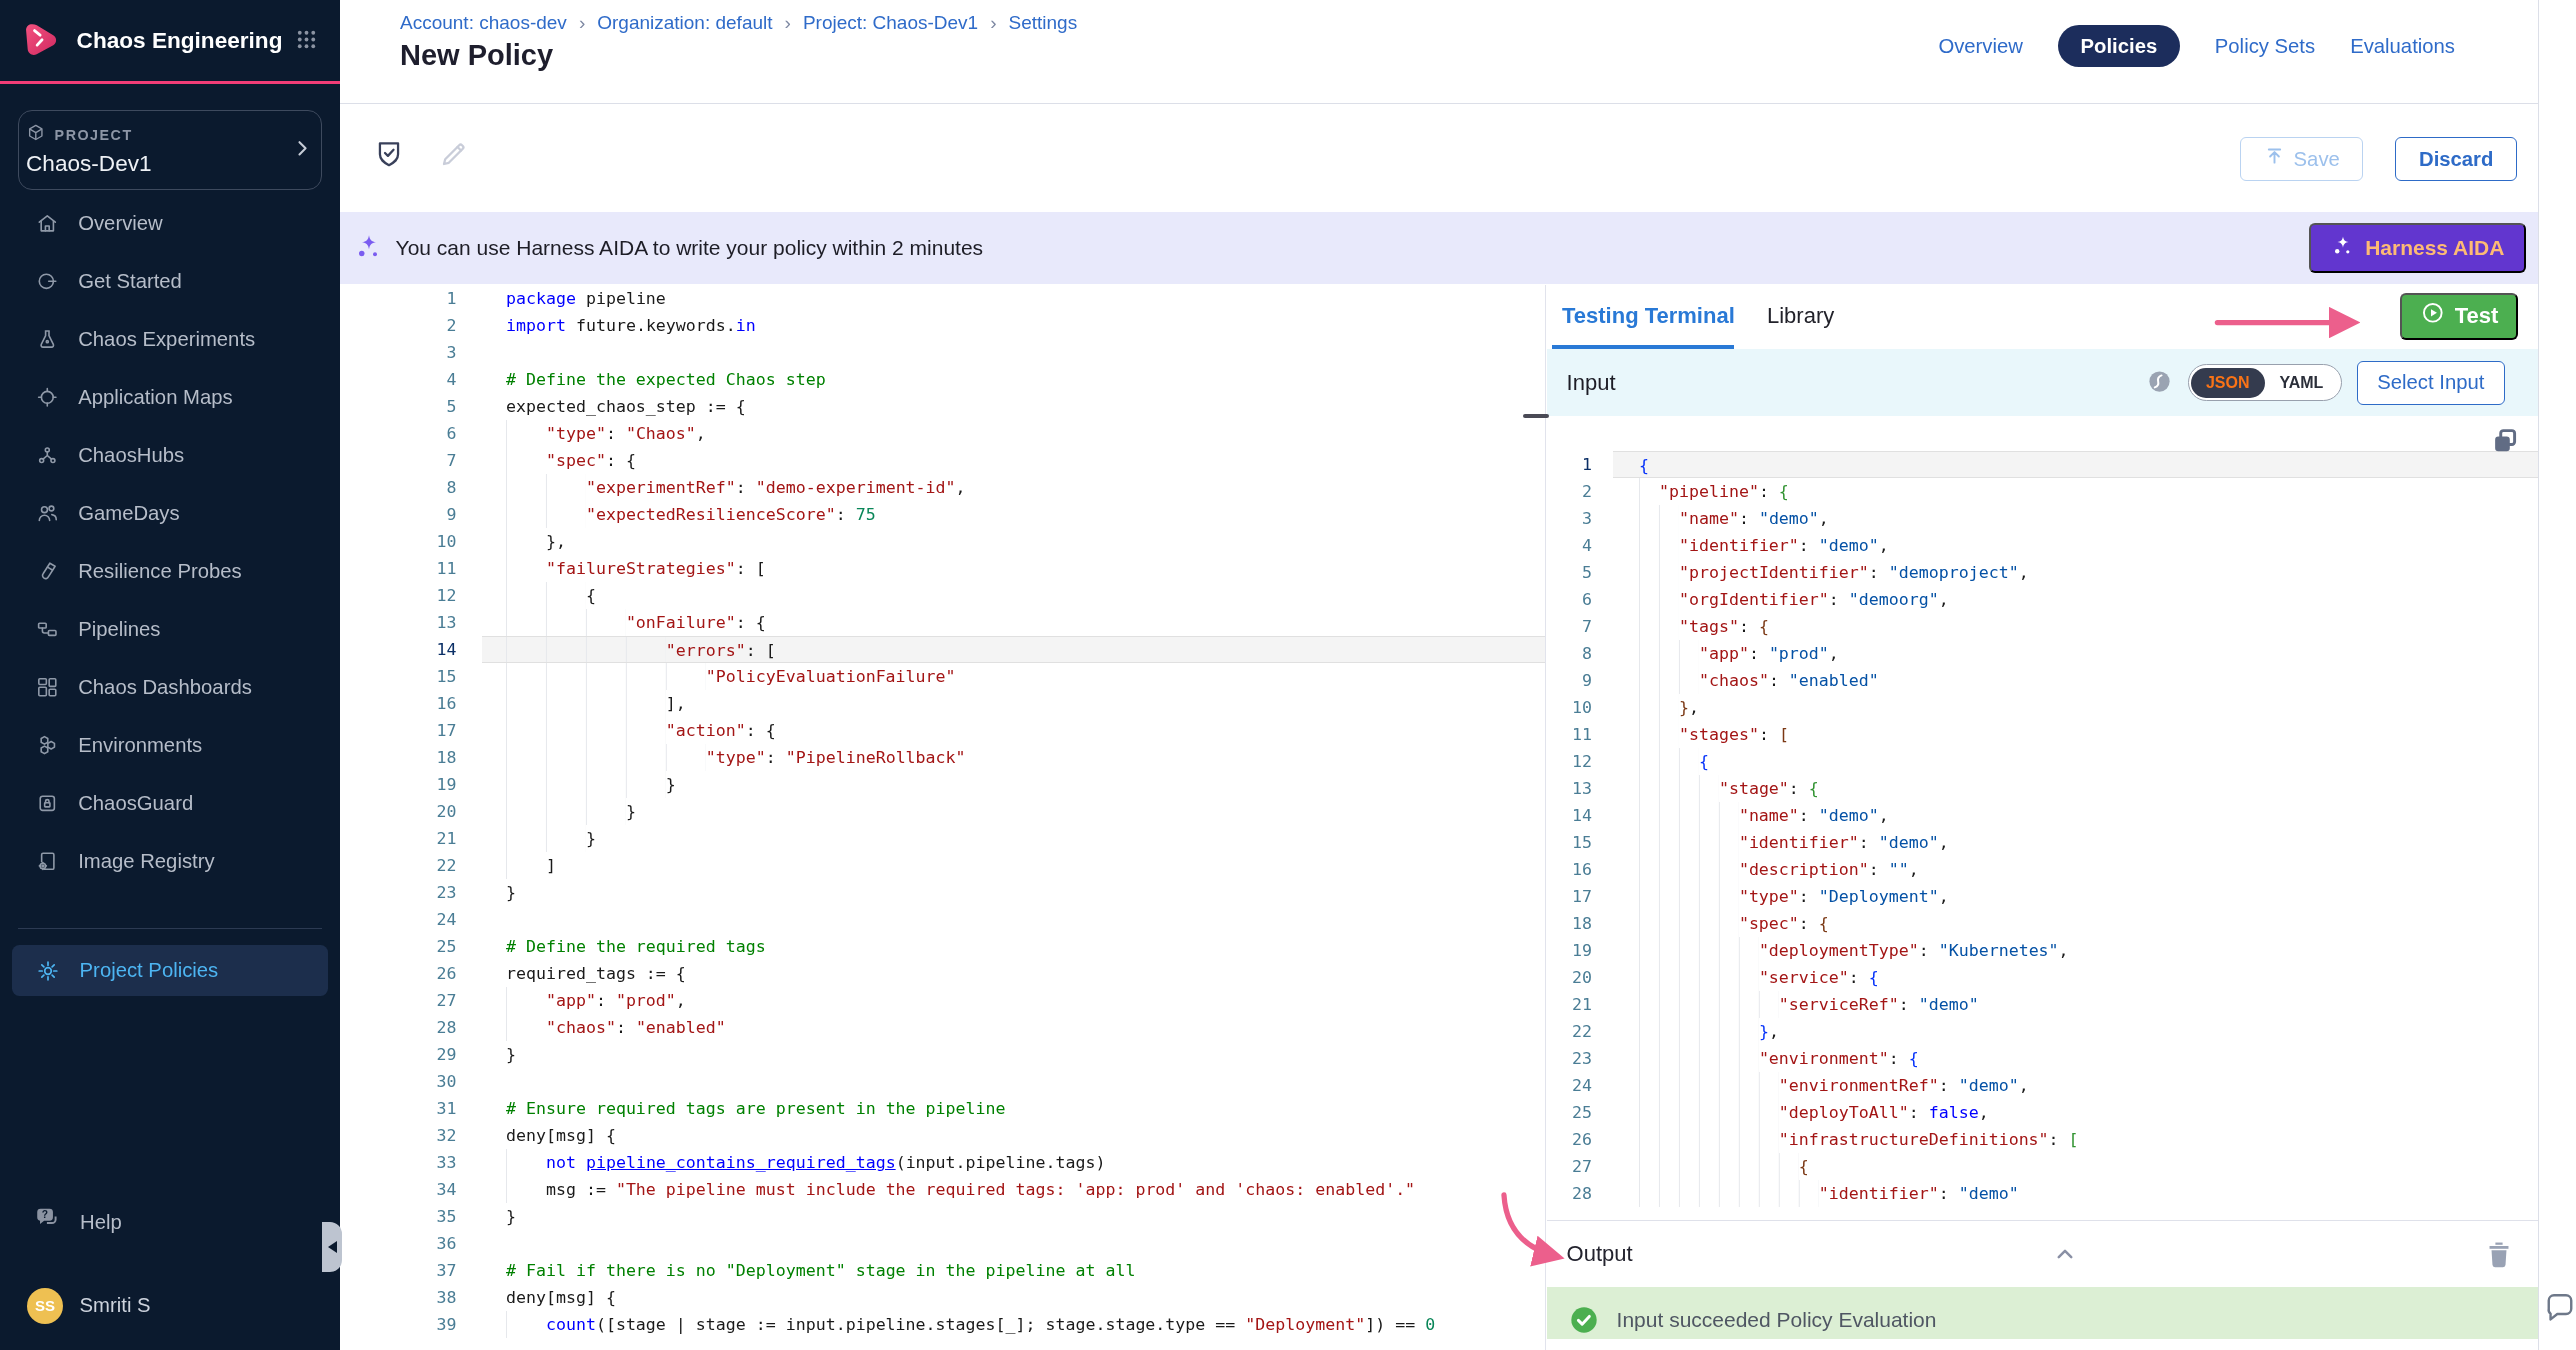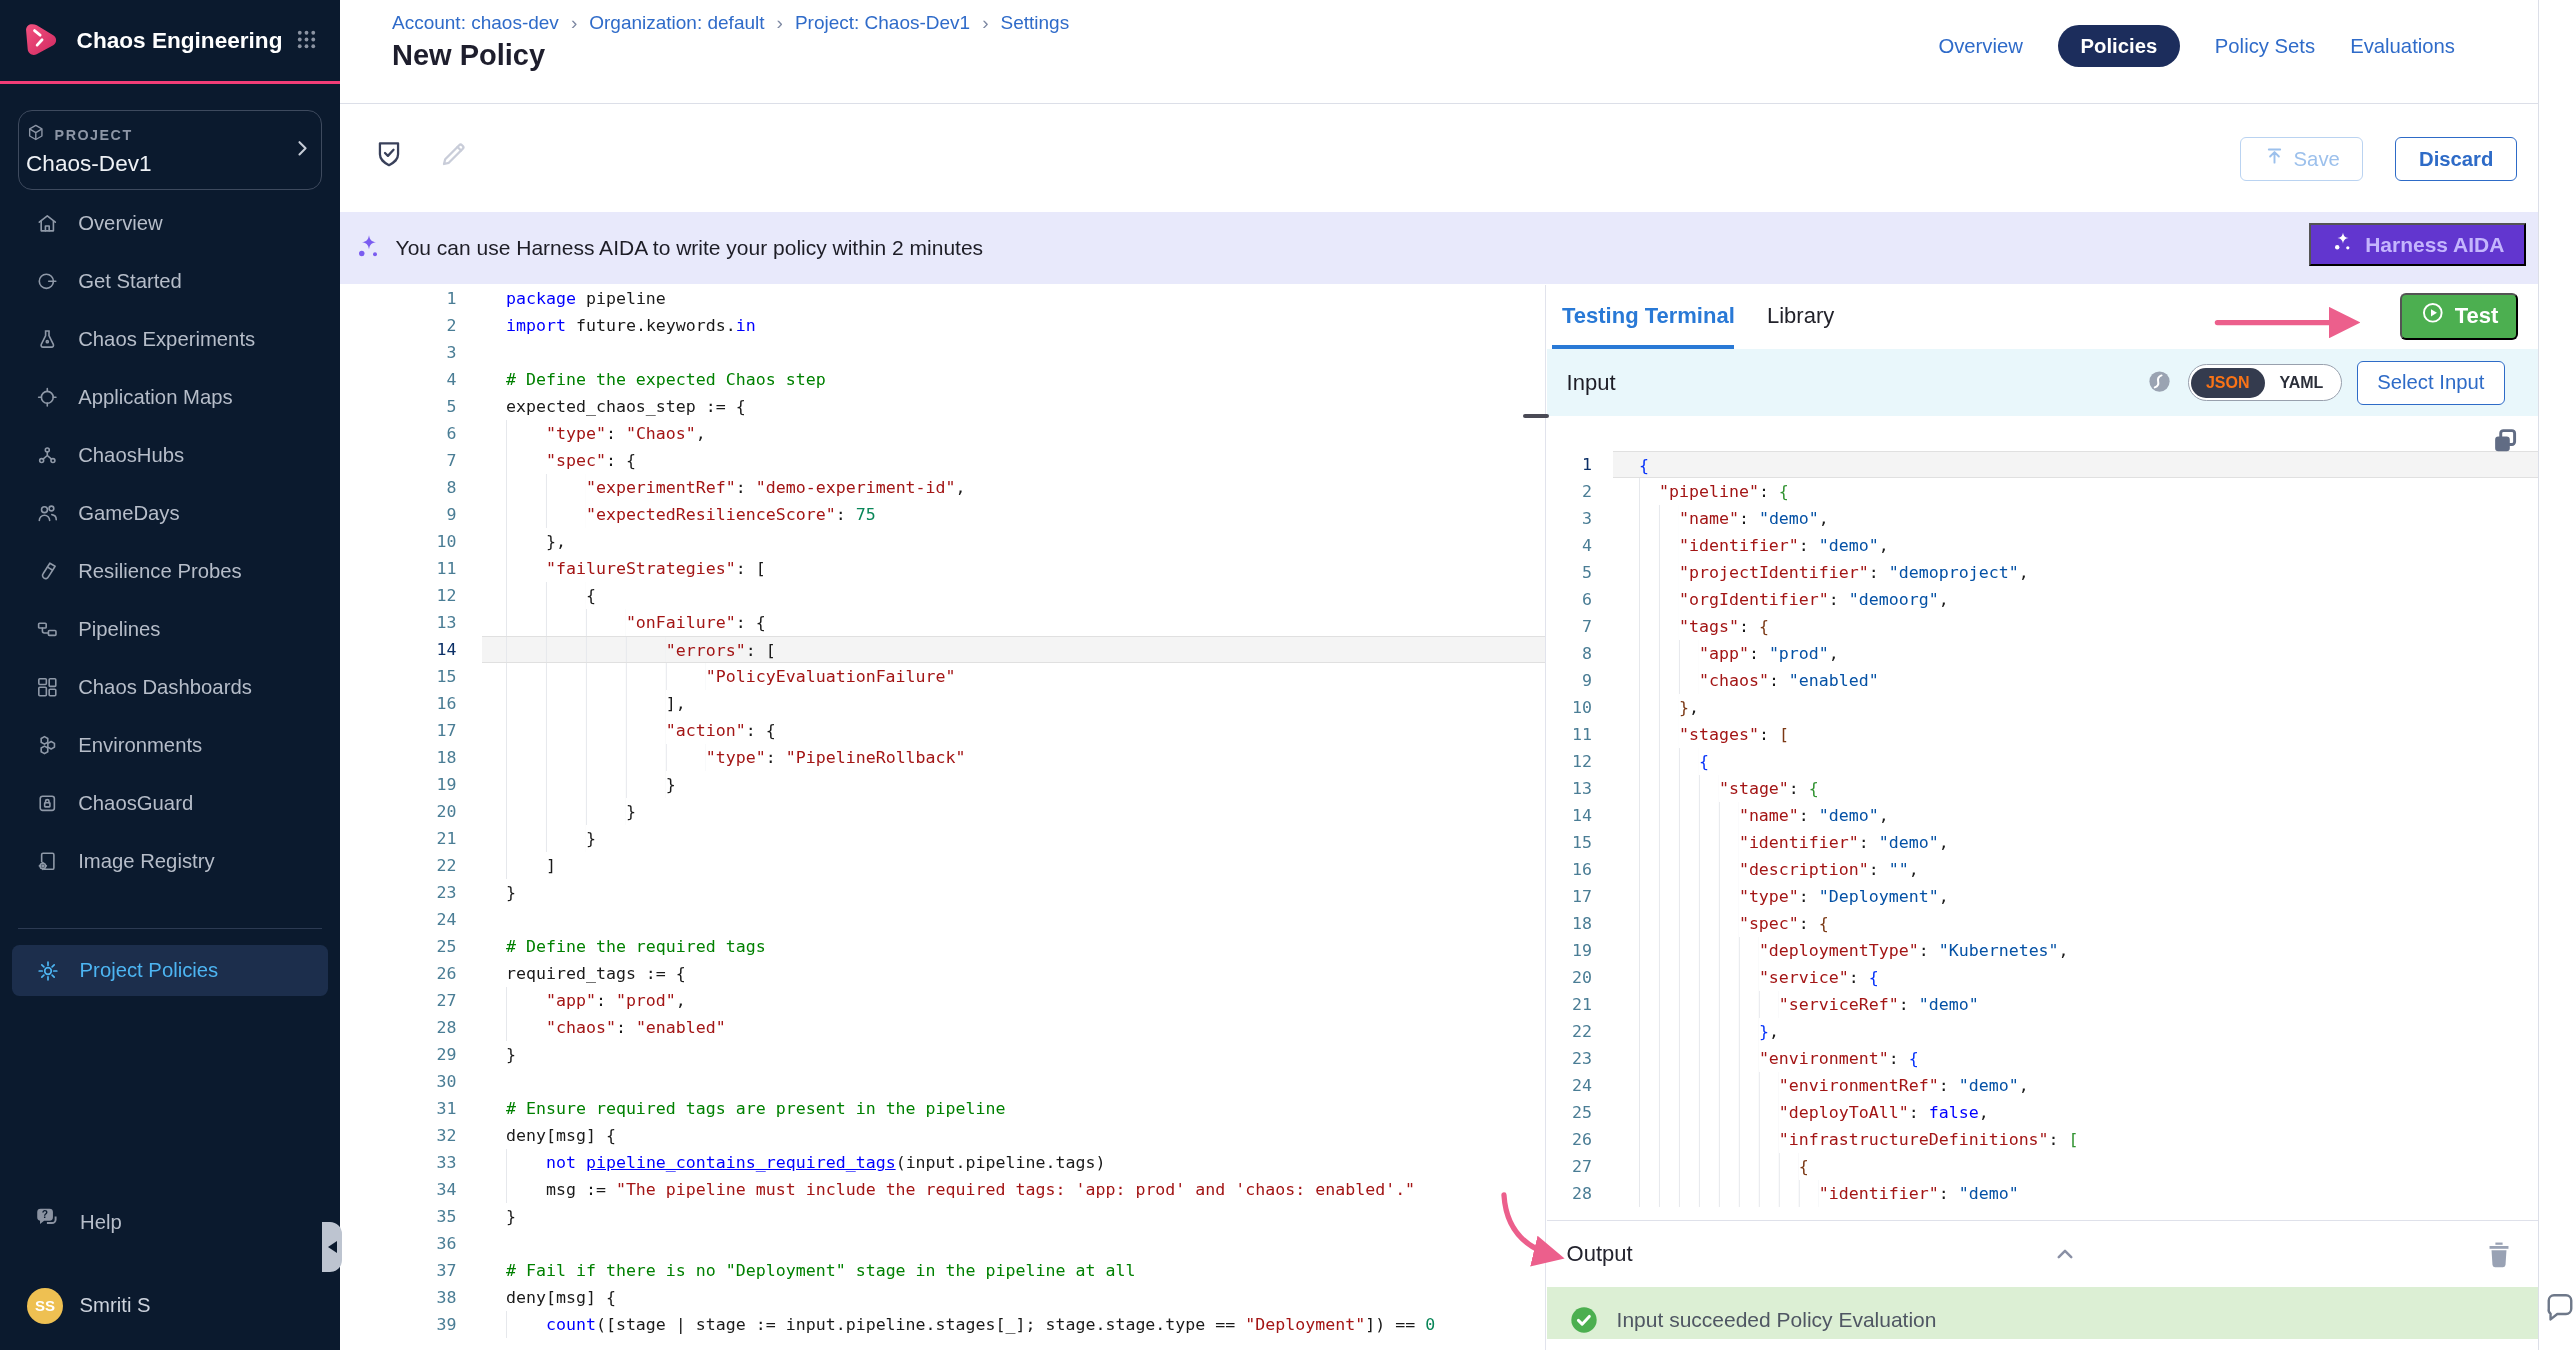--- a/index.html
+++ b/index.html
@@ -26,39 +26,39 @@
   .user-row{position:absolute;top:1283px;left:0;right:0;height:45px;display:flex;align-items:center;padding-left:27px;gap:16.6px;font-size:20.3px;color:#cdd3dd;cursor:pointer}
   .avatar{width:36px;height:36px;border-radius:50%;background:#eec052;color:#fff;font-weight:bold;font-size:15px;display:flex;align-items:center;justify-content:center}
   .collapse-tab{position:absolute;left:322px;top:1222px;width:20.3px;height:50px;background:#bdc4d0;border-radius:0 12px 12px 0;display:flex;align-items:center;justify-content:center;cursor:pointer;z-index:20}
   .collapse-tab .tri{width:0;height:0;border-top:6.8px solid transparent;border-bottom:6.8px solid transparent;border-right:9px solid #0b1a2e}
 
   
   .main{position:relative;flex:1;background:#fff}
   .card-right{position:absolute;left:2198px;top:0;bottom:0;width:1.1px;background:#dcdfe8}
   .card-top{position:absolute;left:0;right:38px;top:103px;height:1.1px;background:#dcdfe8}
 
-  .header{position:absolute;top:0;left:8px;right:38px;height:103px;background:#fff}
+  .header{position:absolute;top:0;left:16px;right:38px;height:103px;background:#fff}
   .crumbs{position:absolute;left:44px;top:12px;display:flex;gap:12px;font-size:19px;color:#2f6bc9}
   .crumb{cursor:pointer}
   .crumb-sep{color:#7e89a3}
   .page-title{position:absolute;left:44px;top:39px;font-size:29px;font-weight:bold;color:#1e1e2d}
   .topnav{position:absolute;right:83px;top:22.6px;height:47px;display:flex;align-items:center;gap:35px;font-size:20.3px}
   .nav-link{color:#2f6bc9;cursor:pointer}
   .nav-link.nav-active{background:#1c2d5c;color:#fff;font-weight:bold;padding:9.8px 22.6px;border-radius:24px}
 
   .toolbar{position:absolute;top:105px;left:0;right:38px;height:108px;background:#fff}
   .tool-icons{position:absolute;left:33px;top:33px;display:flex;gap:33px;align-items:center}
   .tool-btns{position:absolute;right:21px;top:32px;display:flex;gap:32px}
   .btn{height:44px;border-radius:6px;display:flex;align-items:center;gap:9px;padding:0 22.6px;font-size:20.3px;background:#fff;cursor:pointer}
   .btn-save{color:#9cc0ec;border:1.1px solid #bad3f1}
   .btn-discard{color:#2e6bc7;border:1.9px solid #2e6bc7;font-weight:bold}
 
   .banner{position:absolute;top:212px;left:0;right:38px;height:72px;background:#e8e9fb;display:flex;align-items:center;padding:0 13.6px}
   .banner-msg{font-size:21px;color:#1d1d26;margin-left:12px}
-  .btn-aida{position:absolute;right:12px;top:11.3px;height:43px;background:#6236cf;color:#c4b5fd;font-weight:bold;font-size:21px;border-radius:0;display:flex;align-items:center;gap:10.5px;padding:0 19.6px;cursor:pointer}
+  .btn-aida{position:absolute;right:12px;top:11.3px;height:50px;background:#6236cf;color:#fdba74;font-weight:bold;font-size:21px;border-radius:6px;display:flex;align-items:center;gap:10.5px;padding:0 19.6px;cursor:pointer}
 
   
   .editor{position:absolute;top:285px;left:0;width:1205px;bottom:0;overflow:hidden;background:#fff}
   .codewrap{font-family:"DejaVu Sans Mono",monospace;font-size:16.6px}
   .cline{display:flex;height:27px;line-height:27px;white-space:pre}
   .ln{width:142px;flex-shrink:0;text-align:right;padding-right:25.6px;color:#4a7d95}
   .ct{flex:1;padding-left:24px;color:#1a1a1a}
   .cline.active .ct{background:#f4f4f4;border-top:1.2px solid #e0e0e0;border-bottom:1.2px solid #e0e0e0}
   .cline.active .ln{color:#0b2f66}
   .ind{display:inline-block;height:100%;vertical-align:top;background-image:linear-gradient(to right,#e6e8ec 1.1px,transparent 1.1px)}

